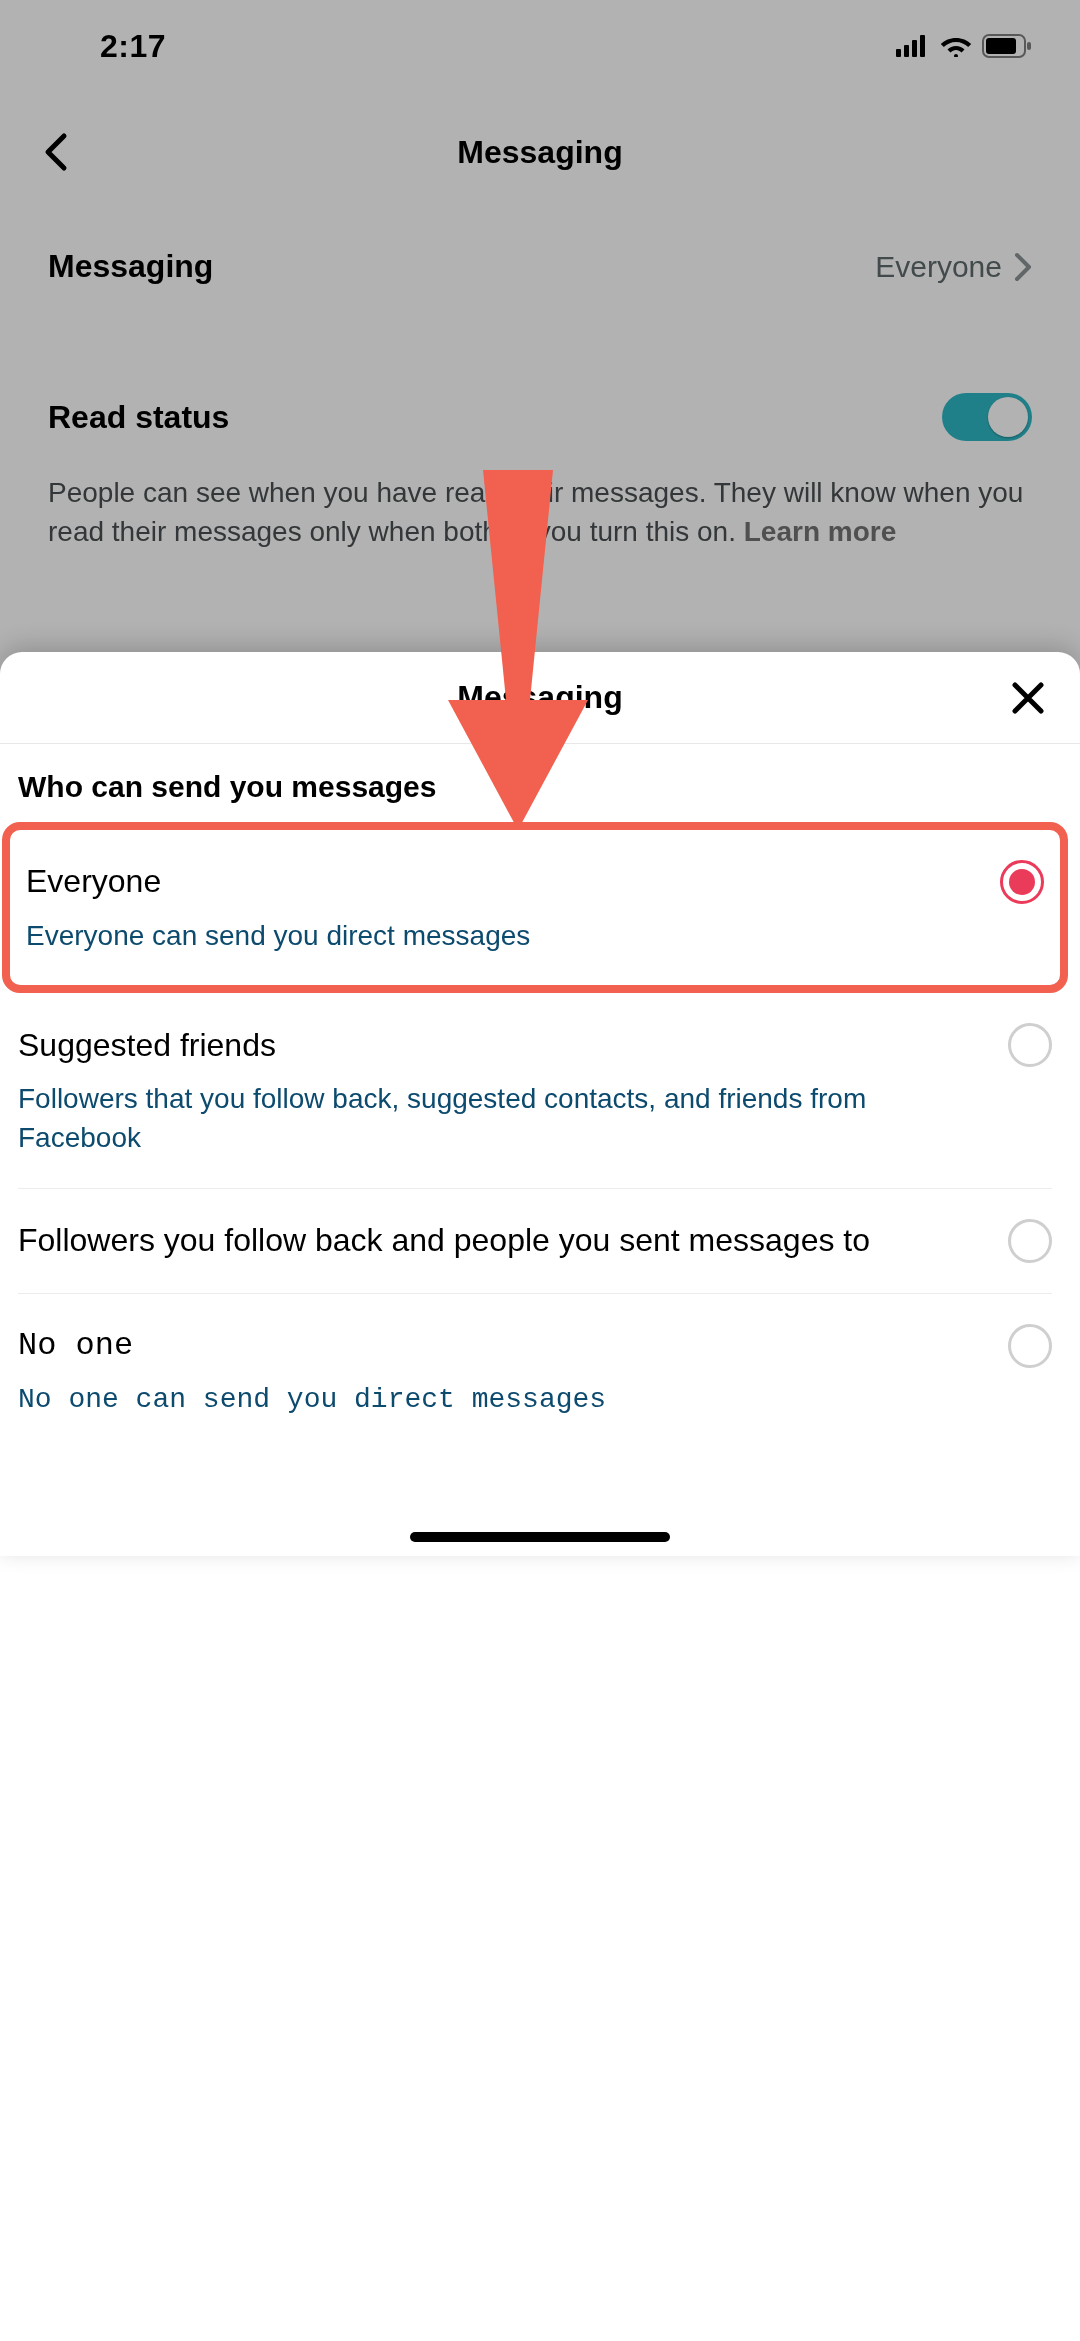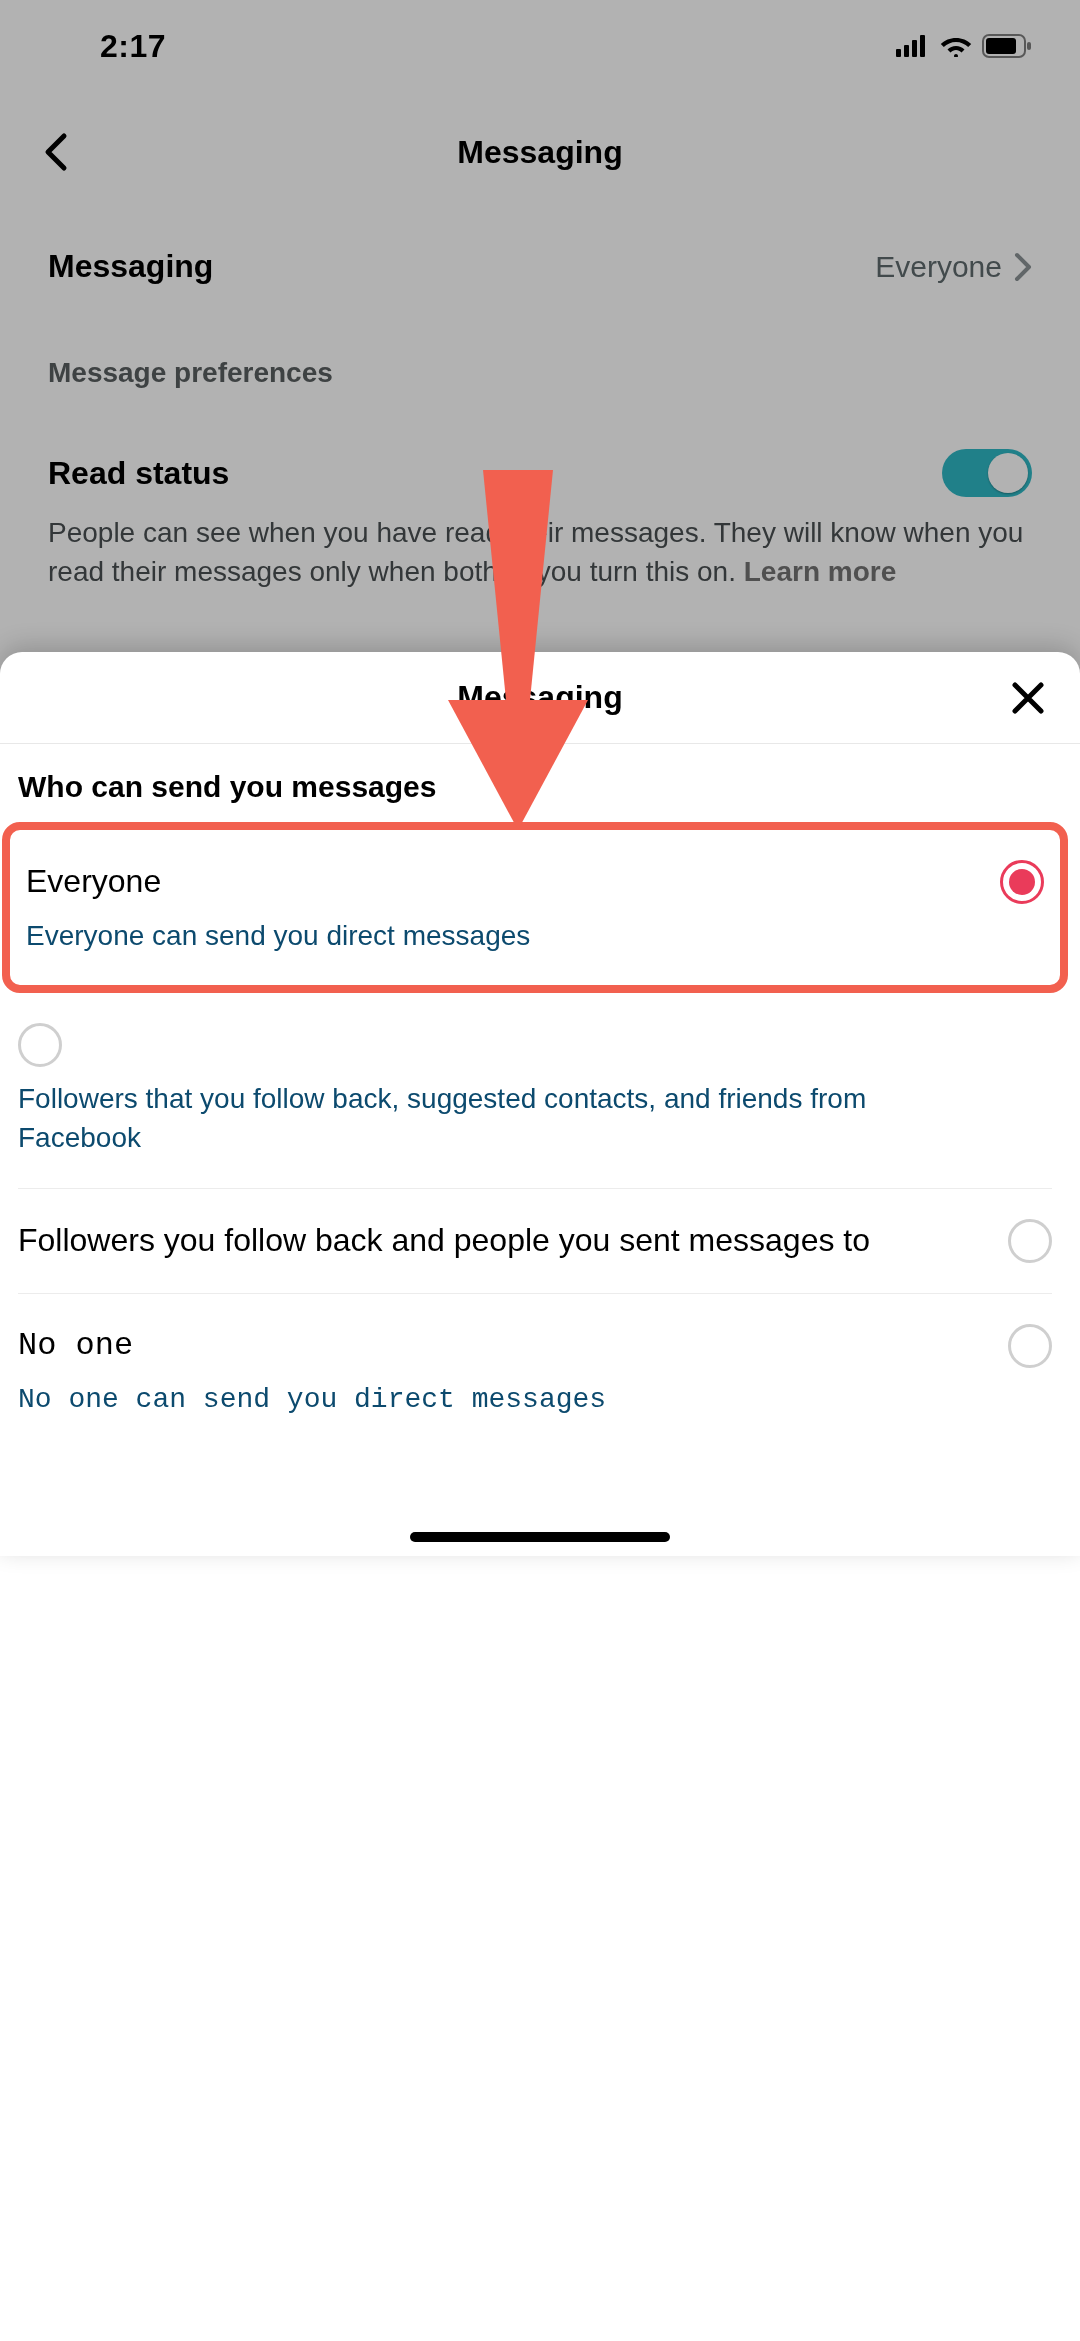--- a/index.html
+++ b/index.html
@@ -106,21 +106,21 @@
     padding: 0 24px 24px 24px;
   }
 
   .read-card {
     background: #ffffff;
     border-radius: 6px;
     padding: 36px 24px;
   }
   .read-row {
     display: flex; align-items: center; justify-content: space-between;
-    margin-bottom: 16px;
+    margin-bottom: 32px;
   }
   .read-row .label { font-size: 32px; font-weight: 700; color: #000; }
   .read-desc {
     font-size: 28px; line-height: 1.4; color: #4a5052;
   }
   .read-desc .learn-more { font-weight: 700; color: #737373; }
 
   
   .toggle {
     width: 90px; height: 48px; border-radius: 24px;
@@ -271,21 +271,20 @@
         <div class="label">Messaging</div>
         <div class="value-wrap">
           <div class="value">Everyone</div>
           <svg width="18" height="30" viewBox="0 0 18 30">
               <path d="M3 3 L15 15 L3 27" fill="none" stroke="#8b9396" stroke-width="4" stroke-linecap="round" stroke-linejoin="round"></path>
             </svg>
         </div>
       </div>
     </div>
 
-    <div class="section-heading">Message preferences</div>
 
     <div class="read-card">
       <div class="read-row">
         <div class="label">Read status</div>
         <div class="toggle">
             <div class="knob"></div>
           </div>
       </div>
       <div class="read-desc">
         <span>People can see when you have read their messages. They will know when you read their messages only when both of you turn this on. </span><span class="learn-more">Learn more</span>
@@ -309,20 +308,21 @@
       <div id="options-container">
           <div class="option highlighted">
             <div class="option-title-row">
               <div class="option-title">Everyone</div>
               <div class="radio selected"></div>
             </div>
             <div class="option-desc">Everyone can send you direct messages</div>
           </div>
           <div class="option">
             <div class="option-title-row">
+              <div class="option-title">Suggested friends</div>
               <div class="radio"></div>
             </div>
             <div class="option-desc">Followers that you follow back, suggested contacts, and friends from Facebook</div>
           </div>
           <div class="option">
             <div class="option-title-row">
               <div class="option-title">Followers you follow back and people you sent messages to</div>
               <div class="radio"></div>
             </div>
           </div>

